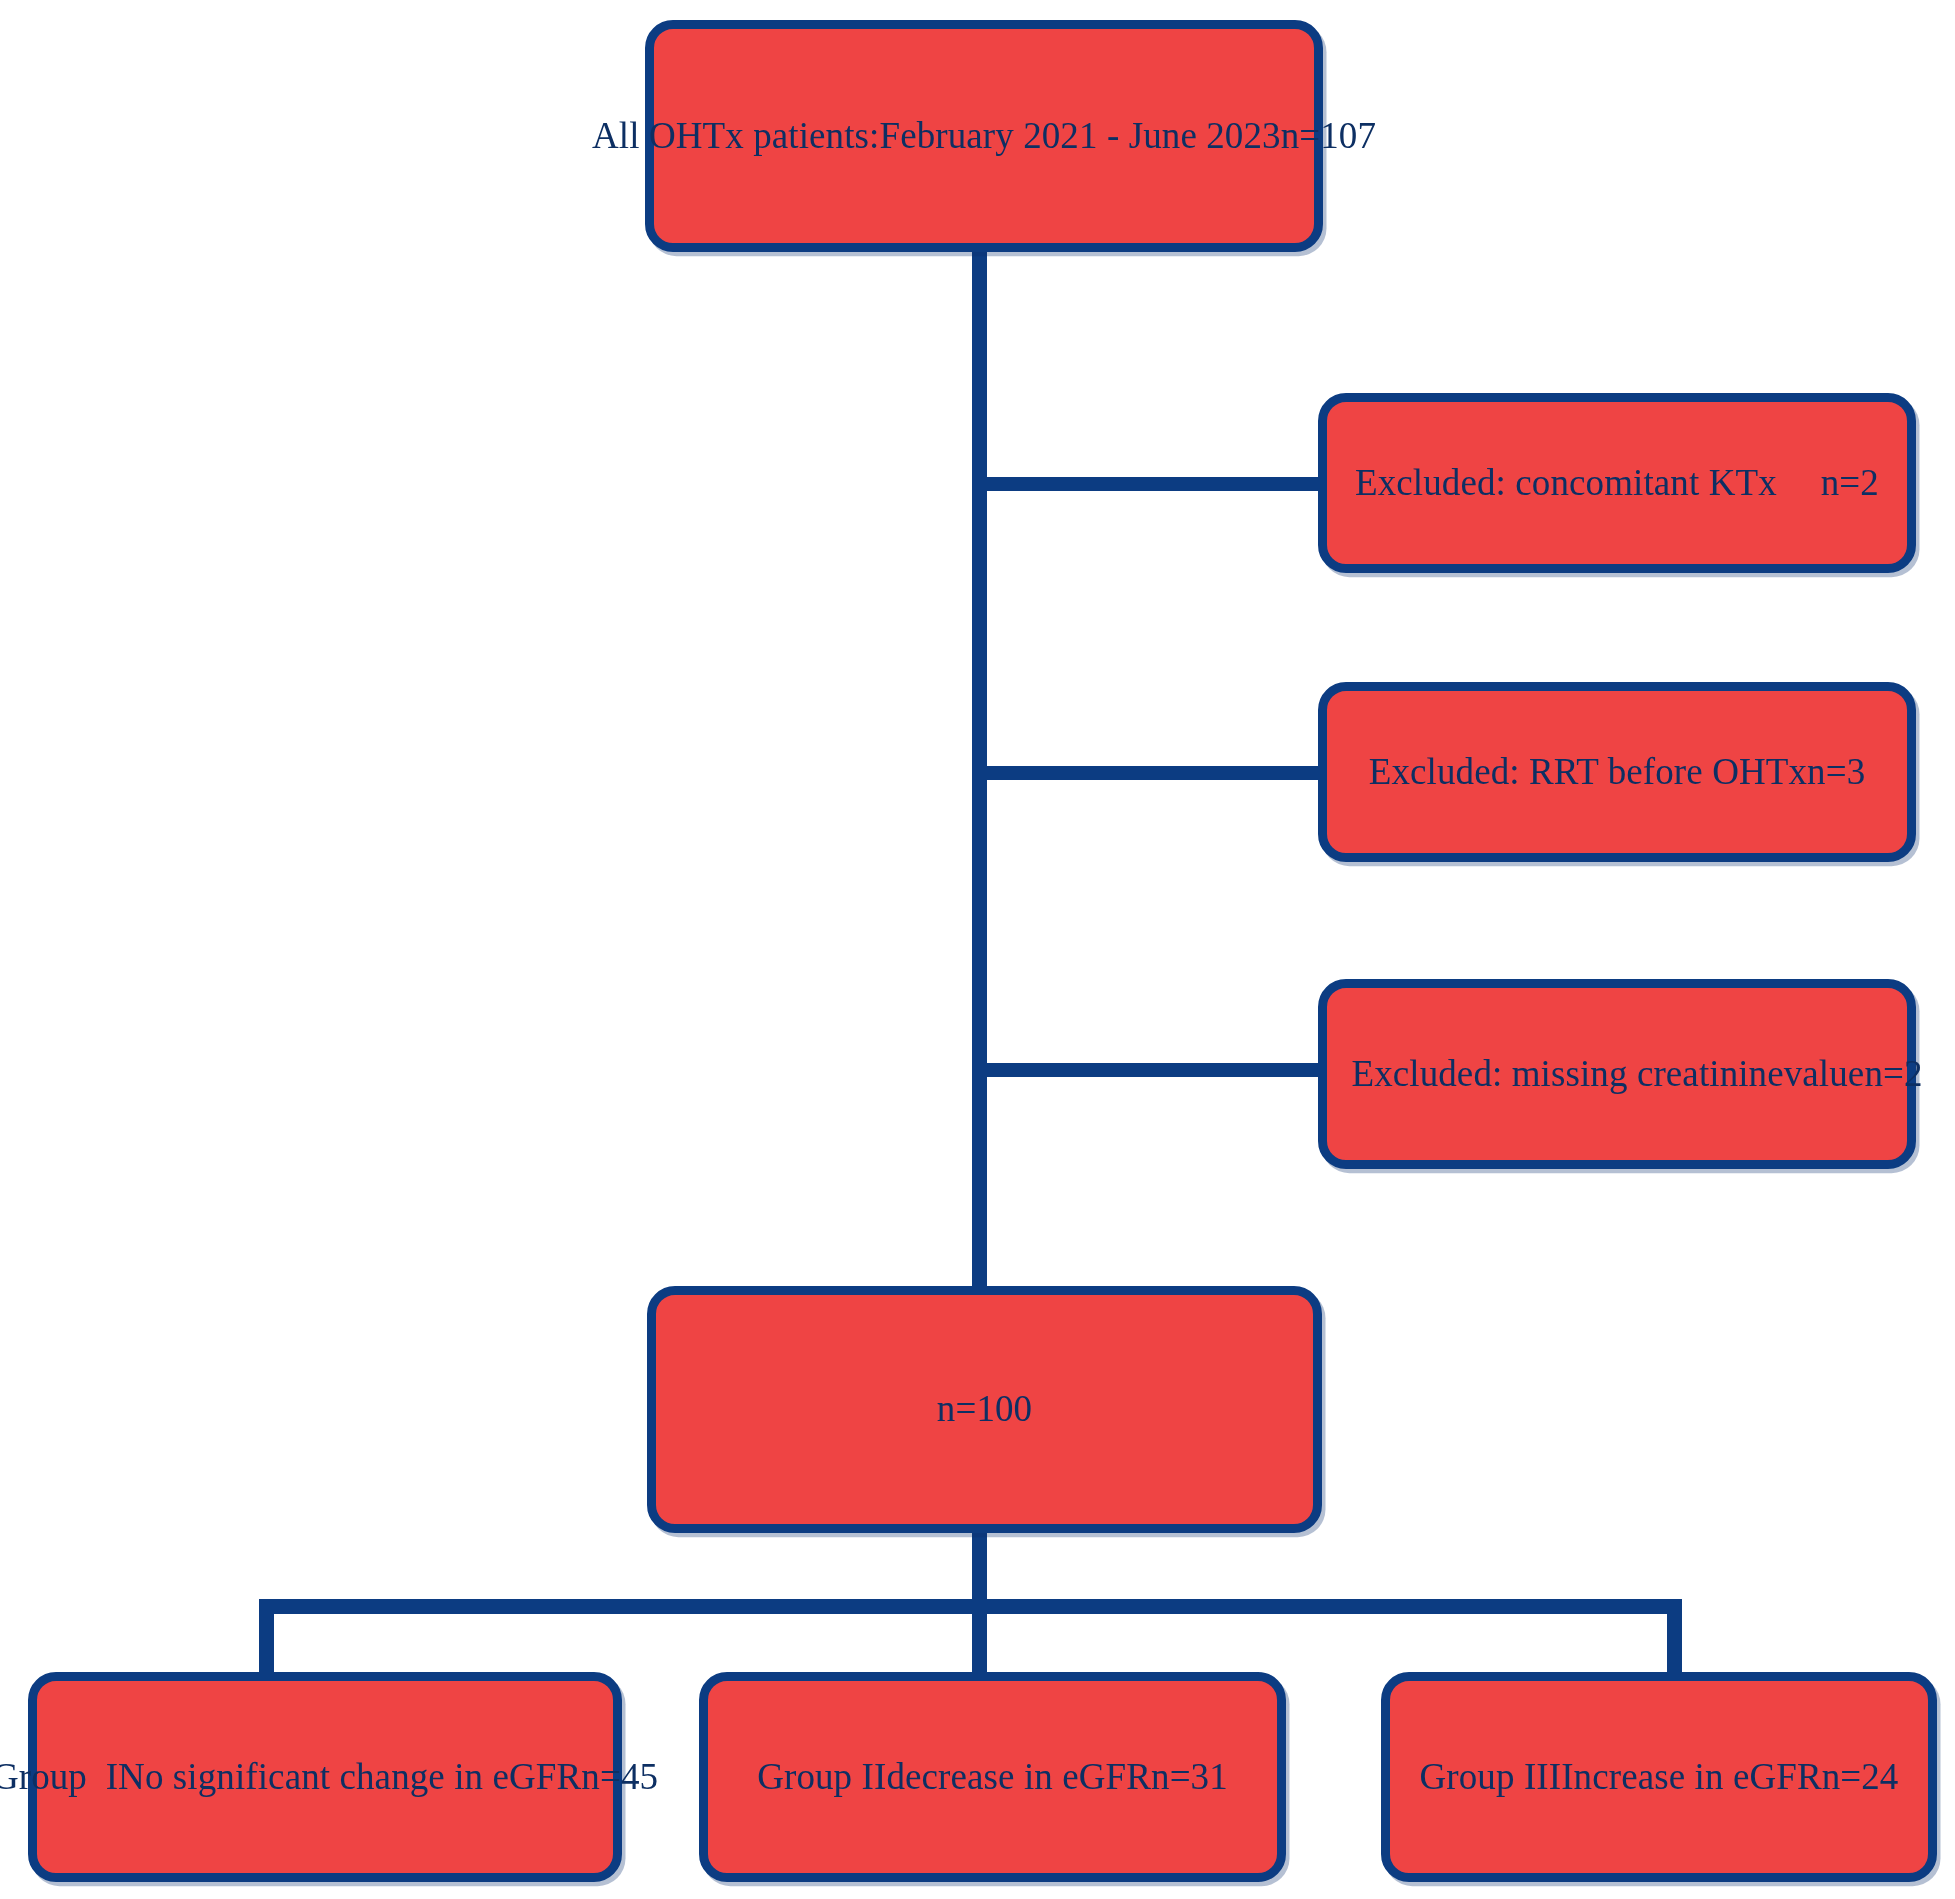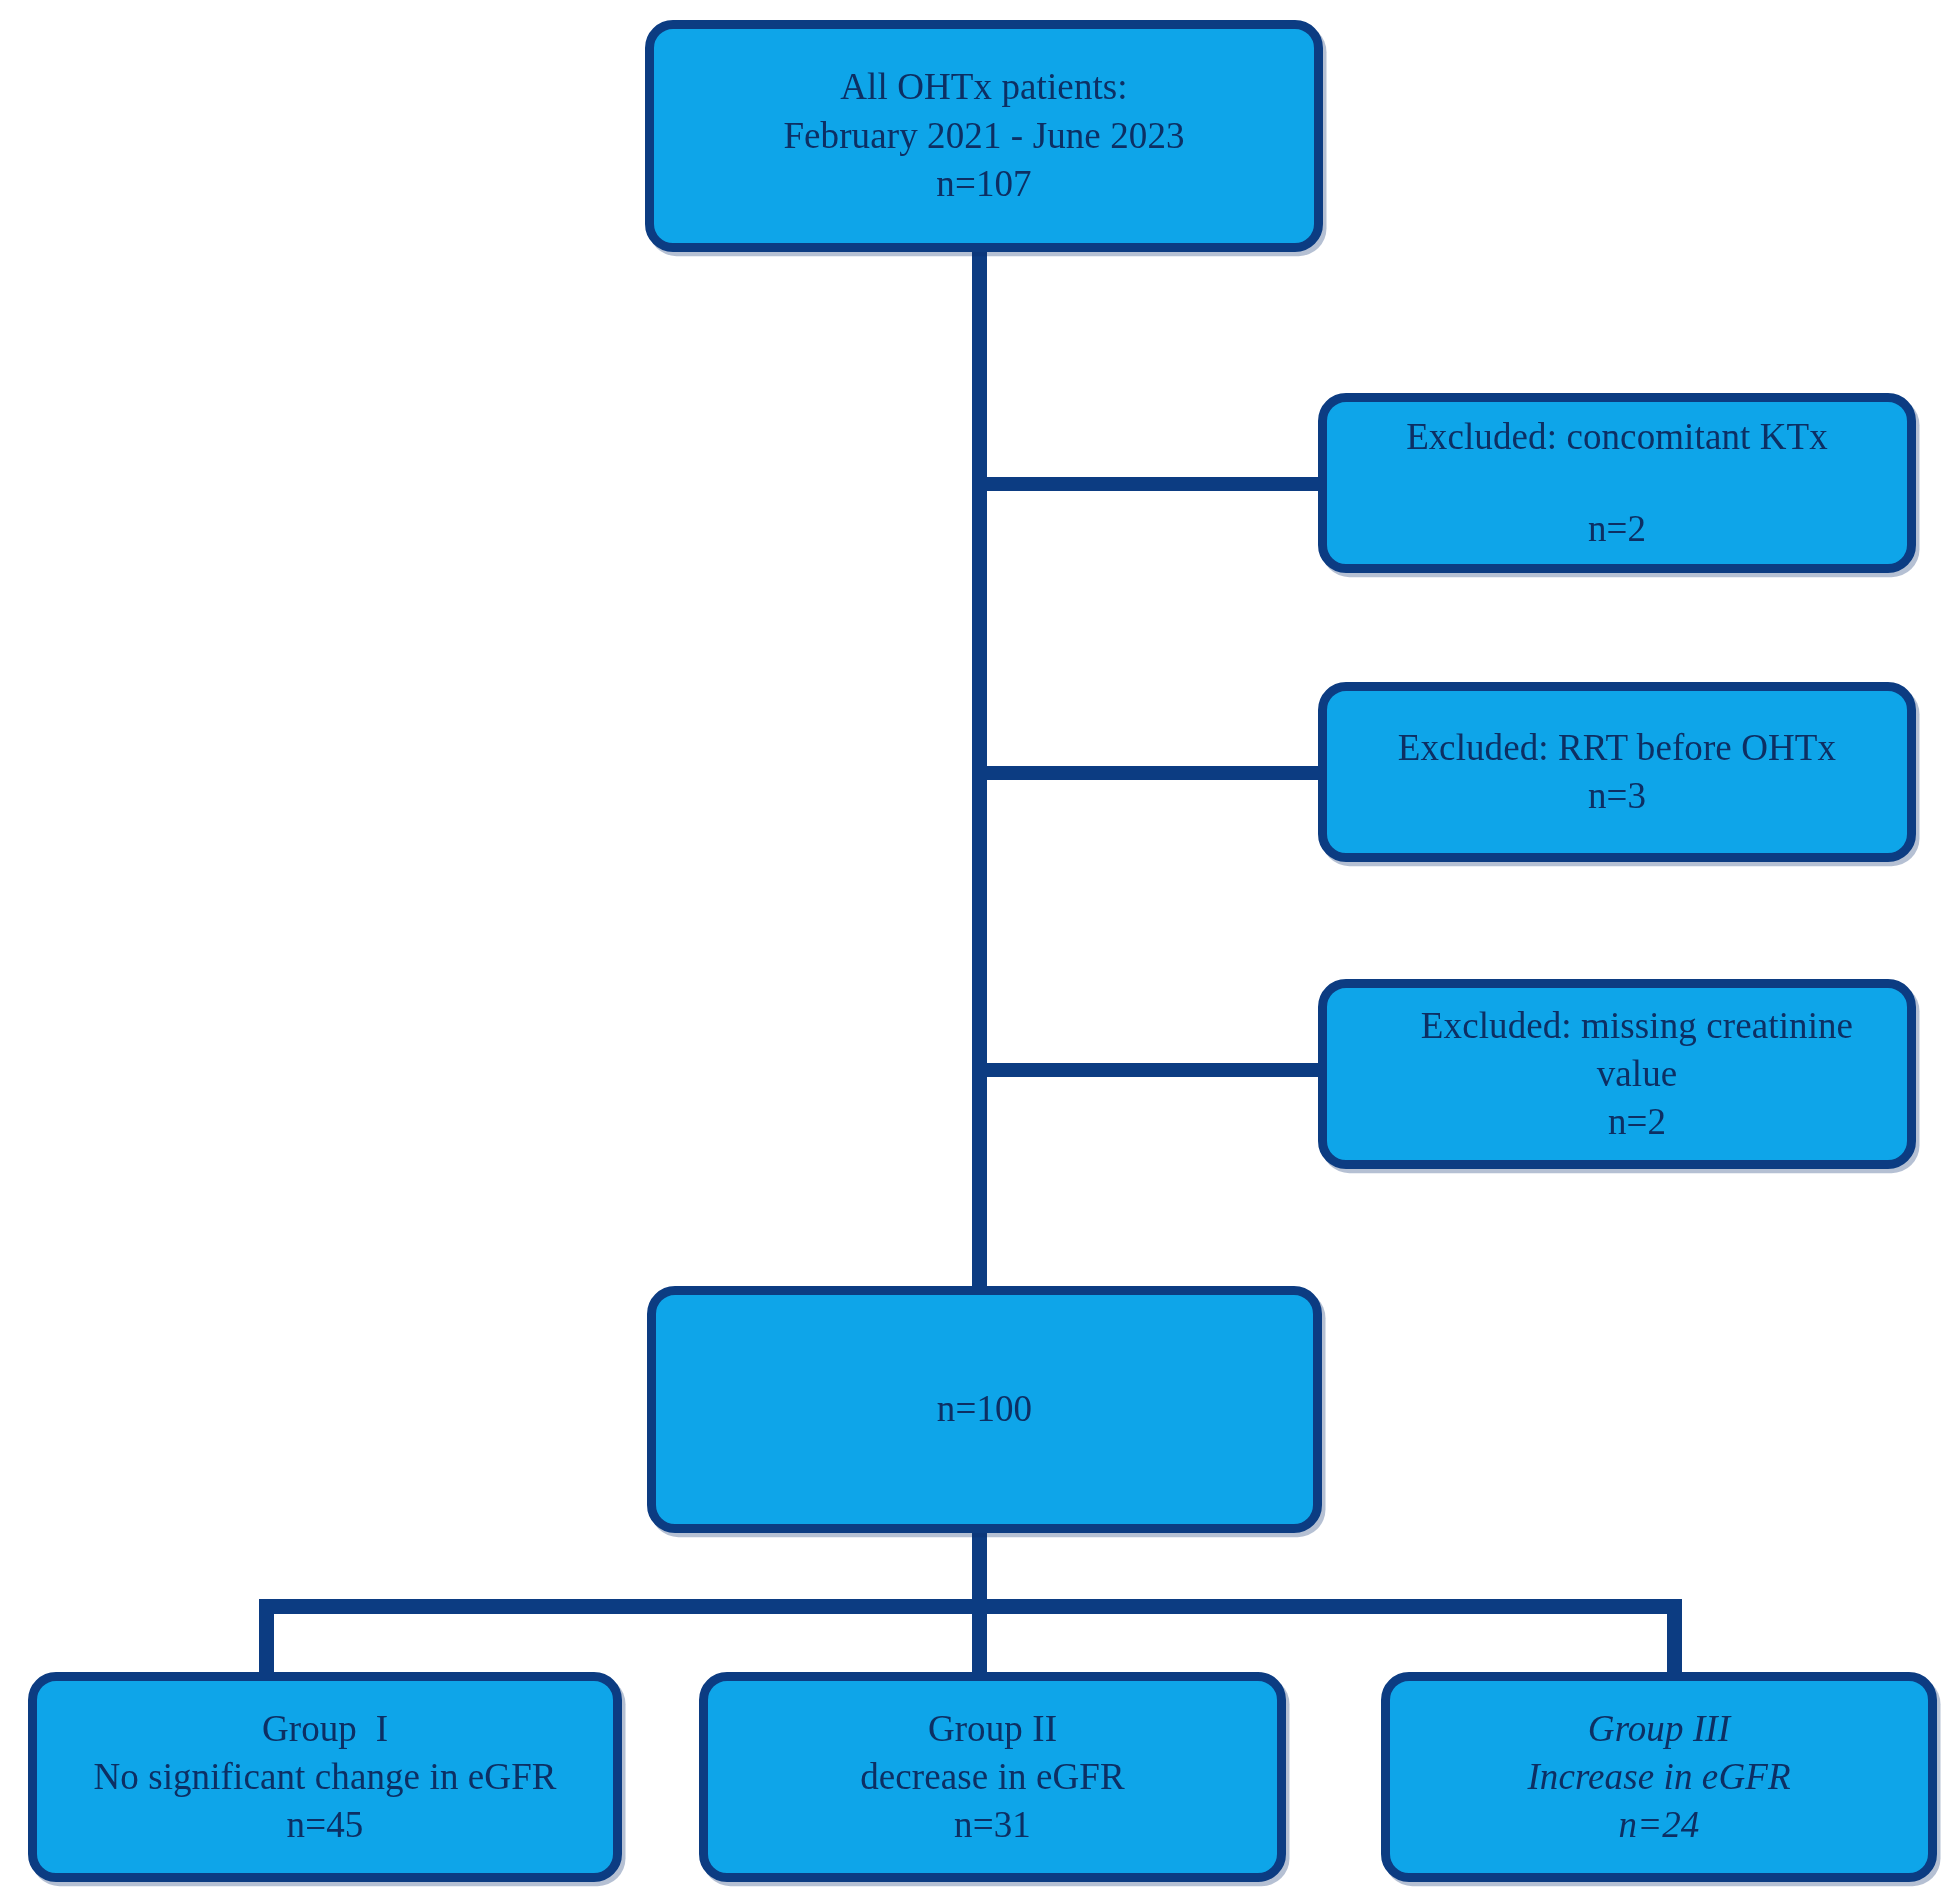--- a/index.html
+++ b/index.html
@@ -14,25 +14,25 @@
   #canvas {
     position: relative;
     width: 1955px;
     height: 1899px;
     background: #ffffff;
     overflow: hidden;
   }
   .node {
     position: absolute;
     box-sizing: border-box;
-    background: #0ea5e9;
+    background: #ef4444;
     border: 9.8px solid #0c3c82;
     border-radius: 28px;
     display: flex;
-    flex-direction: column;
+    flex-direction: row;
     align-items: center;
     justify-content: center;
     color: #0d2f63;
     text-align: center;
     z-index: 3;
     box-shadow: 3.5px 4.2px 0 rgba(10,45,110,0.30);
   }
   .node .line {
     display: block;
     white-space: pre;
@@ -42,21 +42,21 @@
   }
 
   
   #node-all        { left: 645px;  top: 19.6px;   width: 678px;  height: 232px; }
   #node-excl-1     { left: 1318px; top: 393px;  width: 598px;  height: 180px; gap: 44px; }
   #node-excl-2     { left: 1318px; top: 682px;  width: 598px;  height: 180px; }
   #node-excl-3     { left: 1318px; top: 979px; width: 598px;  height: 190px; padding-left: 40px; }
   #node-included   { left: 647px;  top: 1286px; width: 675px;  height: 247px; }
   #node-group-1    { left: 28px;   top: 1672px; width: 594px;  height: 210px; text-align: center; }
   #node-group-2    { left: 699px; top: 1672px; width: 587px;  height: 210px; }
-  #node-group-3    { left: 1381px; top: 1672px; width: 556px;  height: 210px; font-style: italic; }
+  #node-group-3    { left: 1381px; top: 1672px; width: 556px;  height: 210px; }
 
   
   .conn {
     position: absolute;
     background: #0c3c82;
     z-index: 1;
   }
   .conn.v { width: 14.7px; }
   .conn.h { height: 14px; }
 

